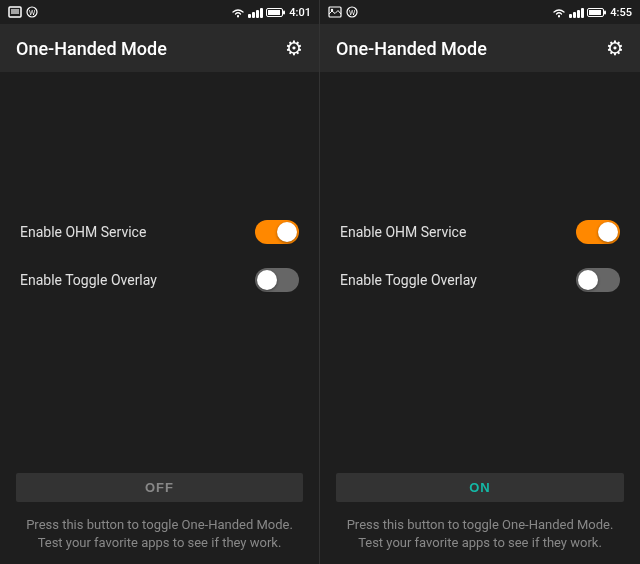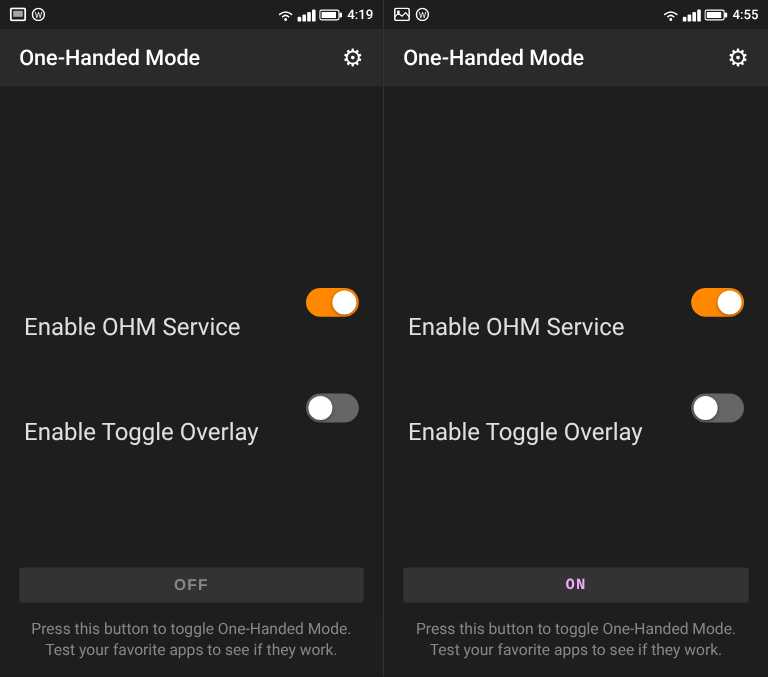--- a/index.html
+++ b/index.html
@@ -80,22 +80,21 @@
     .settings-item {
       display: flex;
       align-items: center;
       justify-content: space-between;
       padding: 12px 20px;
       min-height: 48px;
     }
 
     .settings-label {
       color: #e0e0e0;
-      font-size: 20px;
-      margin-top: 40px;
+      font-size: 14px;
     }
 
     
     .toggle-switch {
       width: 44px;
       height: 24px;
       border-radius: 12px;
       position: relative;
       cursor: pointer;
     }
@@ -147,22 +146,21 @@
       align-items: center;
       justify-content: center;
       border-radius: 2px;
     }
 
     .toggle-button.off-state {
       color: #888;
     }
 
     .toggle-button.on-state {
-      color: #f0abfc;
-      font-family: Liberation Mono, monospace;
+      color: #14b8a6;
     }
 
     .footer-text {
       color: #888;
       font-size: 13px;
       text-align: center;
       padding: 6px 16px 12px;
       line-height: 1.4;
     }
 
@@ -217,21 +215,21 @@
         <div class="signal-bar" style="height:6px;"></div>
         <div class="signal-bar" style="height:8px;"></div>
         <div class="signal-bar" style="height:10px;"></div>
       </div>
 
       <svg width="20" height="11" viewBox="0 0 20 11">
         <rect x="0.5" y="1.5" width="16" height="8" rx="1.5" stroke="white" stroke-width="1" fill="none"></rect>
         <rect x="2" y="3" width="12" height="5" fill="white"></rect>
         <rect x="17" y="3.5" width="2" height="4" rx="1" fill="white"></rect>
       </svg>
-      <span class="time-text">4:19</span>
+      <span class="time-text">4:01</span>
     </div>
   </div>
 
   <div class="app-header">
     <span class="app-title">One-Handed Mode</span>
     <span class="gear-icon">⚙</span>
   </div>
 
   <div class="content-area">
     <div class="settings-list">

